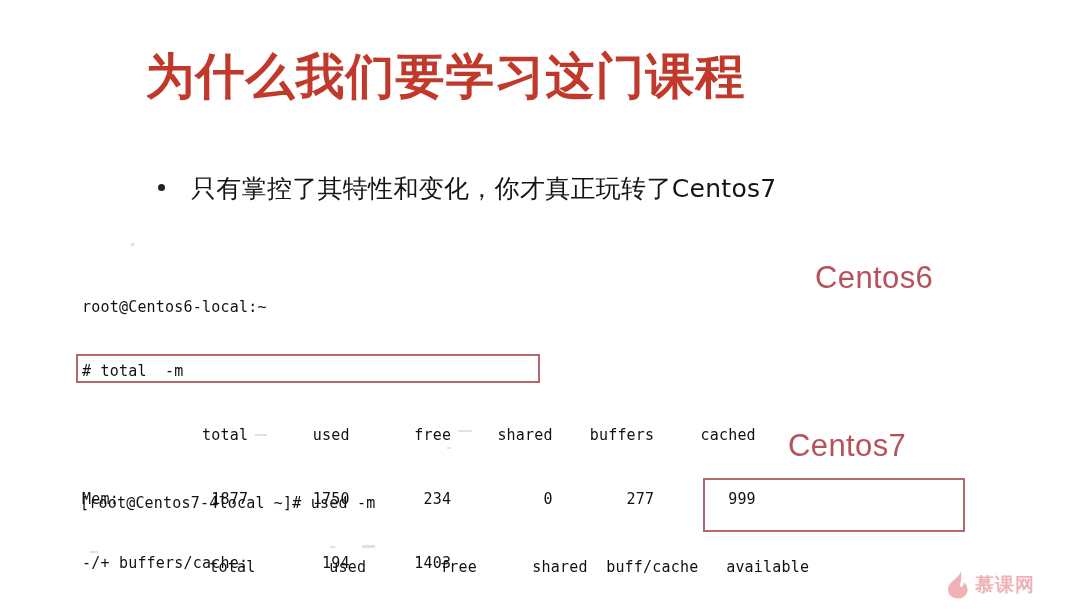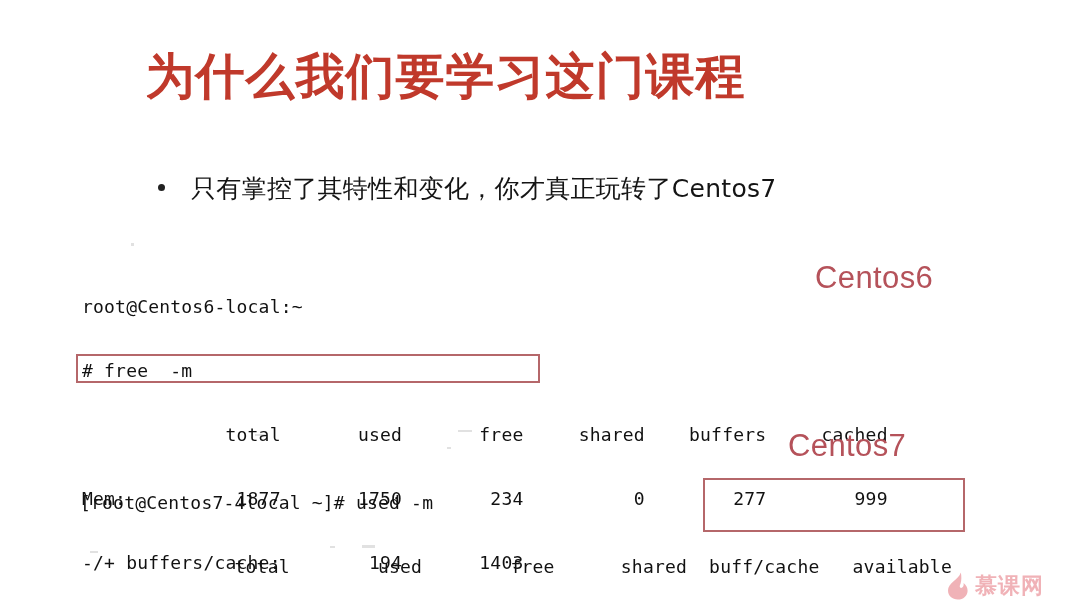--- a/index.html
+++ b/index.html
@@ -64,21 +64,21 @@
   
   .term {
     position: absolute;
     font-family: "DejaVu Sans Mono", "Liberation Mono", monospace;
     color: #111111;
     white-space: pre;
   }
   .term-line {
     white-space: pre;
     line-height: 26px;
-    font-size: 18px;
+    font-size: 15px;
     letter-spacing: 0.2px;
   }
   #term-centos6 {
     left: 82px;
     top: 256px;
   }
   #term-centos7 {
     left: 80px;
     top: 452px;
   }
@@ -125,21 +125,21 @@
     gap: 5px;
     opacity: 0.62;
   }
   .logo-flame {
     width: 24px;
     height: 28px;
     flex: 0 0 auto;
     display: block;
   }
   .logo-text {
-    font-size: 22px;
+    font-size: 19px;
     font-weight: bold;
     color: #E8848C;
     font-family: "DejaVu Sans", "Liberation Sans", sans-serif;
     letter-spacing: 1px;
     white-space: nowrap;
   }
 
   
   .artifact {
     position: absolute;
@@ -162,21 +162,21 @@
   <div class="artifact" style="left:131px; top:243px; width:3px; height:3px;"></div>
   <div class="artifact" style="left:255px; top:434px; width:12px; height:2px;"></div>
   <div class="artifact" style="left:447px; top:447px; width:4px; height:2px;"></div>
   <div class="artifact" style="left:458px; top:430px; width:14px; height:2px;"></div>
   <div class="artifact" style="left:330px; top:546px; width:5px; height:2px;"></div>
   <div class="artifact" style="left:362px; top:545px; width:13px; height:3px;"></div>
   <div class="artifact" style="left:90px; top:551px; width:8px; height:2px;"></div>
 
   <div class="term" id="term-centos6">
     <div class="term-line">root@Centos6-local:~</div>
-    <div class="term-line"># free  -m</div>
+    <div class="term-line"># total  -m</div>
     <div class="term-line">             total       used       free     shared    buffers     cached</div>
     <div class="term-line">Mem:          1877       1750        234          0        277        999</div>
     <div class="term-line">-/+ buffers/cache:        194       1403</div>
     
   </div>
 
   <div class="hl-box" id="hl-box-centos6"></div>
 
   <div class="term" id="term-centos7">
     <div class="term-line">[root@Centos7-4local ~]# used -m</div>

